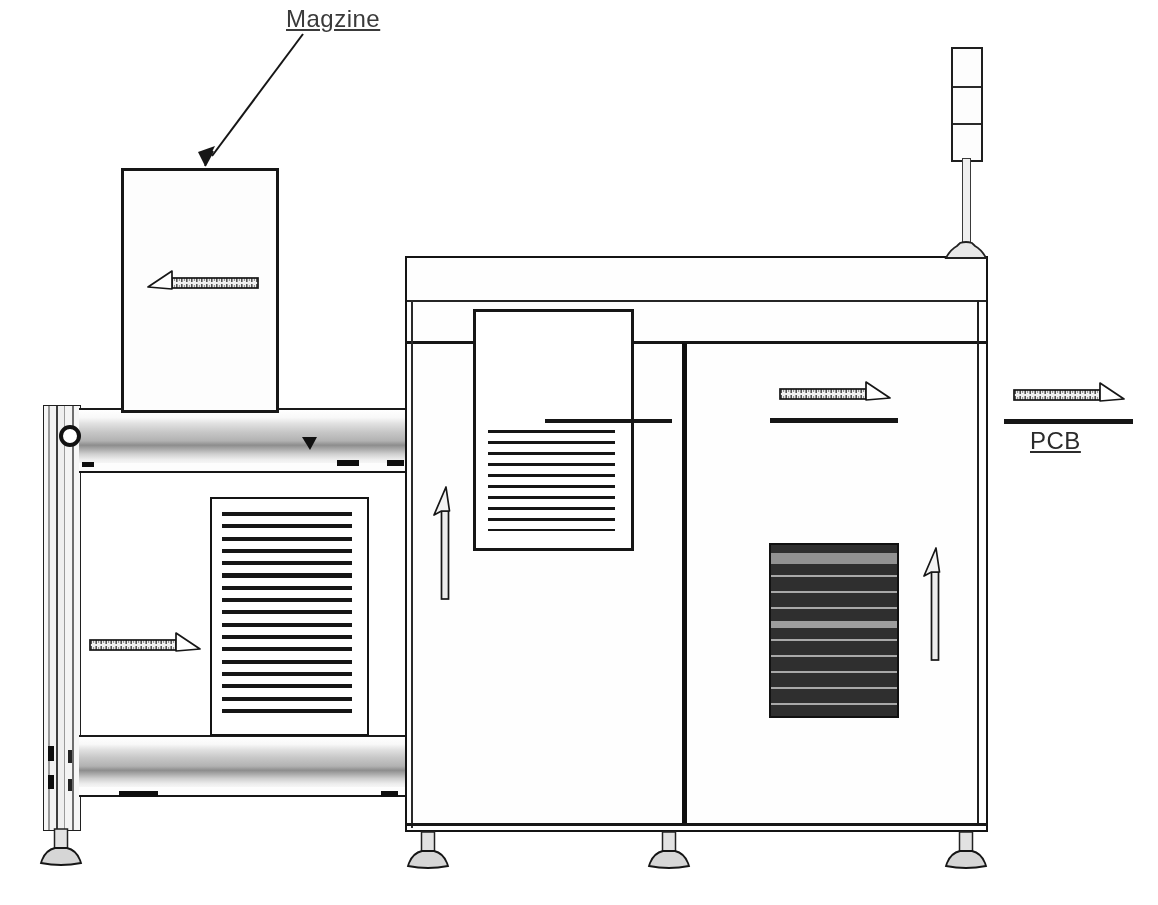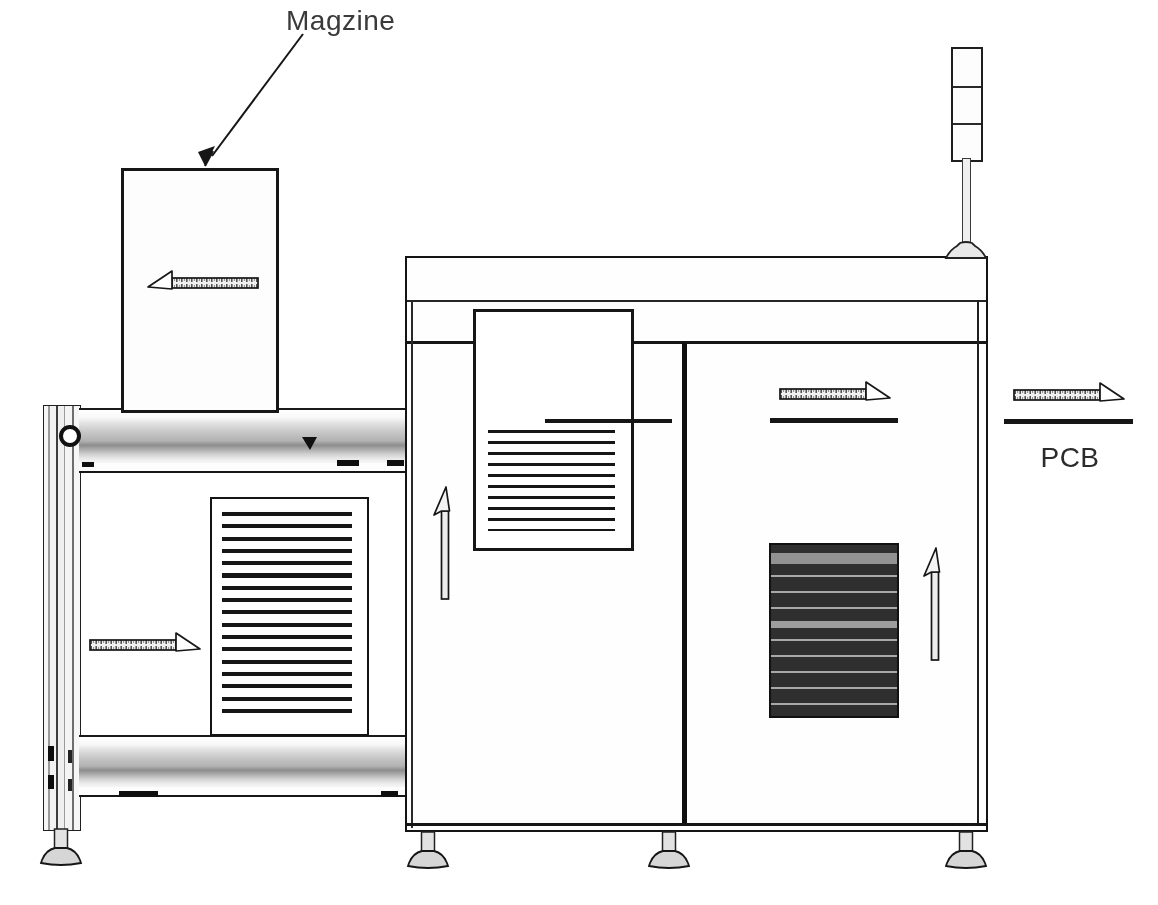--- a/index.html
+++ b/index.html
@@ -1,21 +1,21 @@
 <!DOCTYPE html>
 <html><head>
 <meta charset="utf-8">
 <style>
   html,body{margin:0;padding:0;background:#fff;}
   #canvas{
     position:relative;width:1158px;height:905px;background:#ffffff;
     font-family:"Liberation Sans", sans-serif;overflow:hidden;
   }
   .abs{position:absolute;}
-  .label{color:#3a3a3a;font-size:28px;letter-spacing:.5px;}
+  .label{color:#3a3a3a;font-size:24px;letter-spacing:.5px;text-decoration:underline;}
   
   .rail{
     background:linear-gradient(180deg,#ffffff 0%,#f8f8f8 14%,#e2e2e2 24%,#c7c7c7 40%,
       #b2b2b2 56%,#8d8d8d 64%,#a9a9a9 71%,#cfcfcf 80%,#ededed 90%,#fbfbfb 100%);
     border-top:2px solid #1a1a1a;border-bottom:1.5px solid #2a2a2a;
   }
   .rail-strip{background:#fdfdfd;border-bottom:2.5px solid #161616;border-right:1.5px solid #333;}
   .post{
     background:
       linear-gradient(90deg,#f6f6f6 0 4px,#9a9a9a 4px 6px,#f2f2f2 6px 12px,#3d3d3d 12px 14.5px,
@@ -92,21 +92,21 @@
 
   <div class="abs thickline" style="left:1004px;top:419px;width:129px;height:5px;"></div>
 
   <div class="abs tower-seg" style="left:951px;top:47px;width:28px;height:111px;">
     <div class="abs tower-segline" style="left:0;top:36.5px;width:100%;height:2px;"></div>
     <div class="abs tower-segline" style="left:0;top:73.5px;width:100%;height:2px;"></div>
   </div>
   <div class="abs tower-pole" style="left:962px;top:158px;width:7px;height:85px;"></div>
 
   <div class="abs label" style="left:286px;top:5px;">Magzine</div>
-  <div class="abs label" style="left:1030px;top:427px;width:80px;text-align:center;color:#2b2b2b;margin-top:15px;">PCB</div>
+  <div class="abs label" style="left:1030px;top:427px;width:80px;text-align:left;color:#2b2b2b;">PCB</div>
 
   <svg class="abs" style="left:0;top:0;z-index:20;pointer-events:none;" width="1158" height="905" viewBox="0 0 1158 905">
     <defs>
       <pattern id="hatch" width="5" height="12" patternUnits="userSpaceOnUse">
         <rect width="5" height="12" fill="#f0f0f0"></rect>
         <path d="M1.2,1 L1.2,11" stroke="#4a4a4a" stroke-width="1.5"></path>
         <path d="M3.6,2 L3.6,10" stroke="#8c8c8c" stroke-width="1"></path>
       </pattern>
       <g id="hatchArrowR">
         <rect x="0" y="-5" width="86" height="10" fill="url(#hatch)" stroke="#161616" stroke-width="1.7"></rect>

